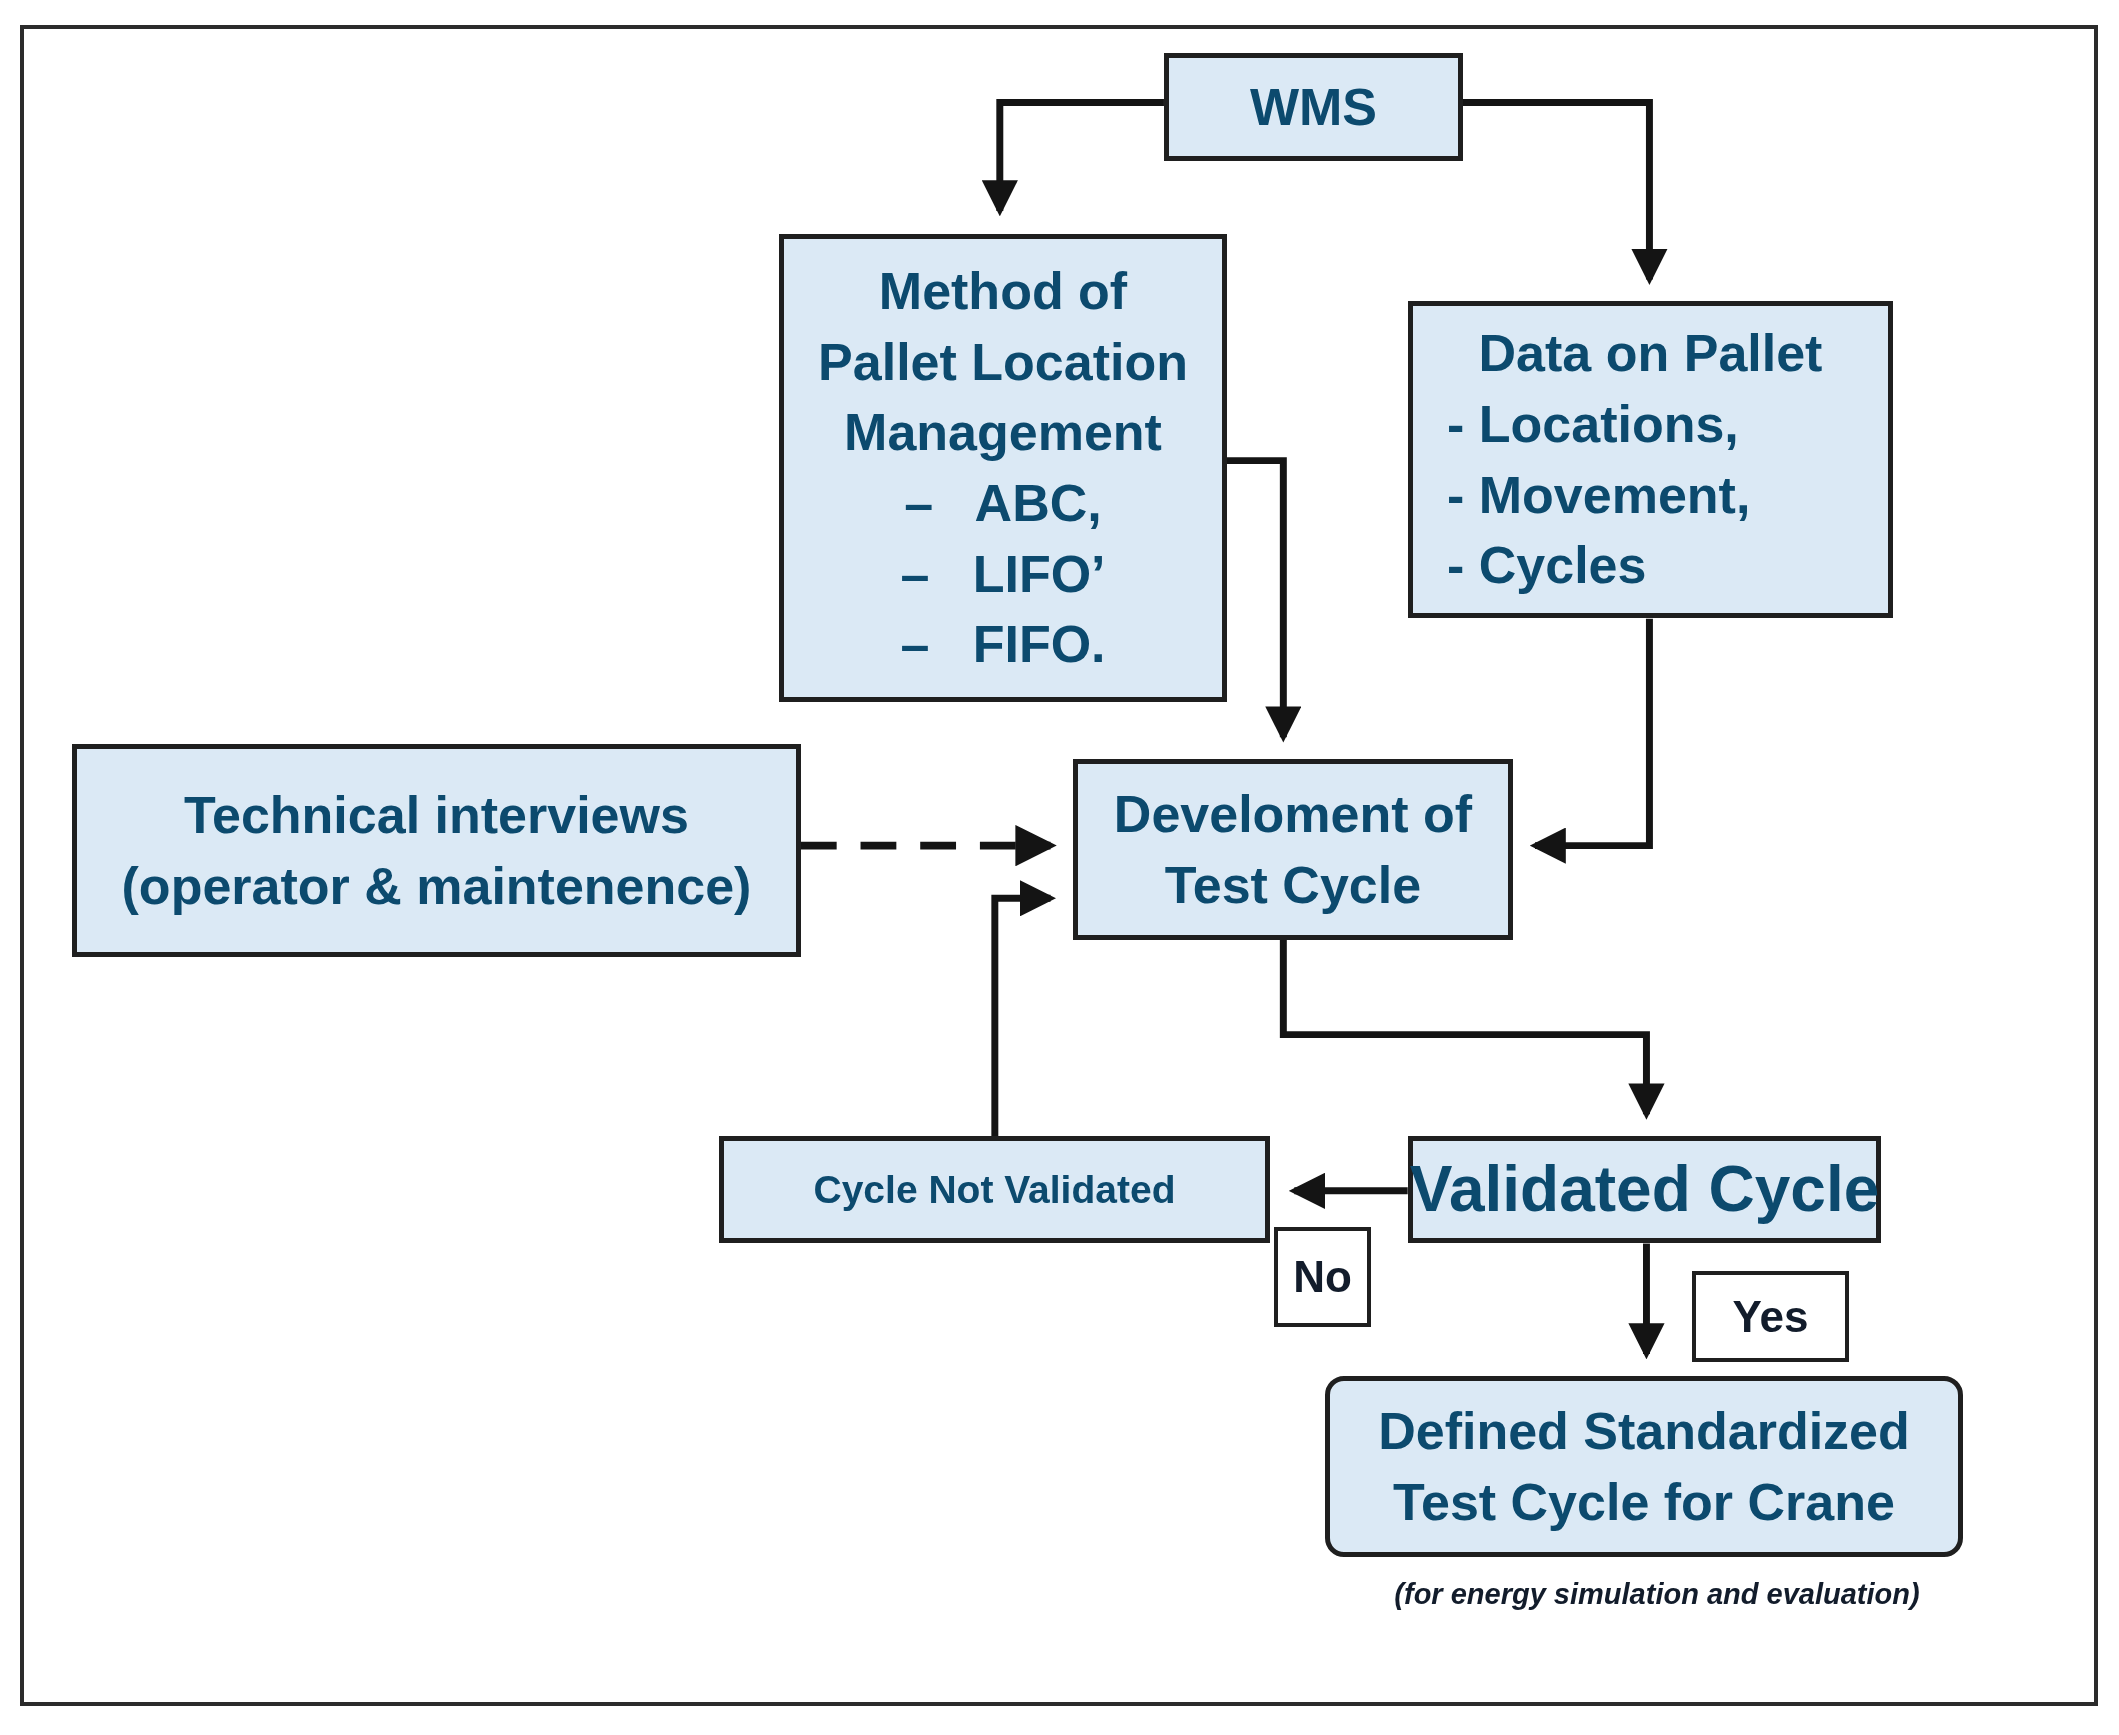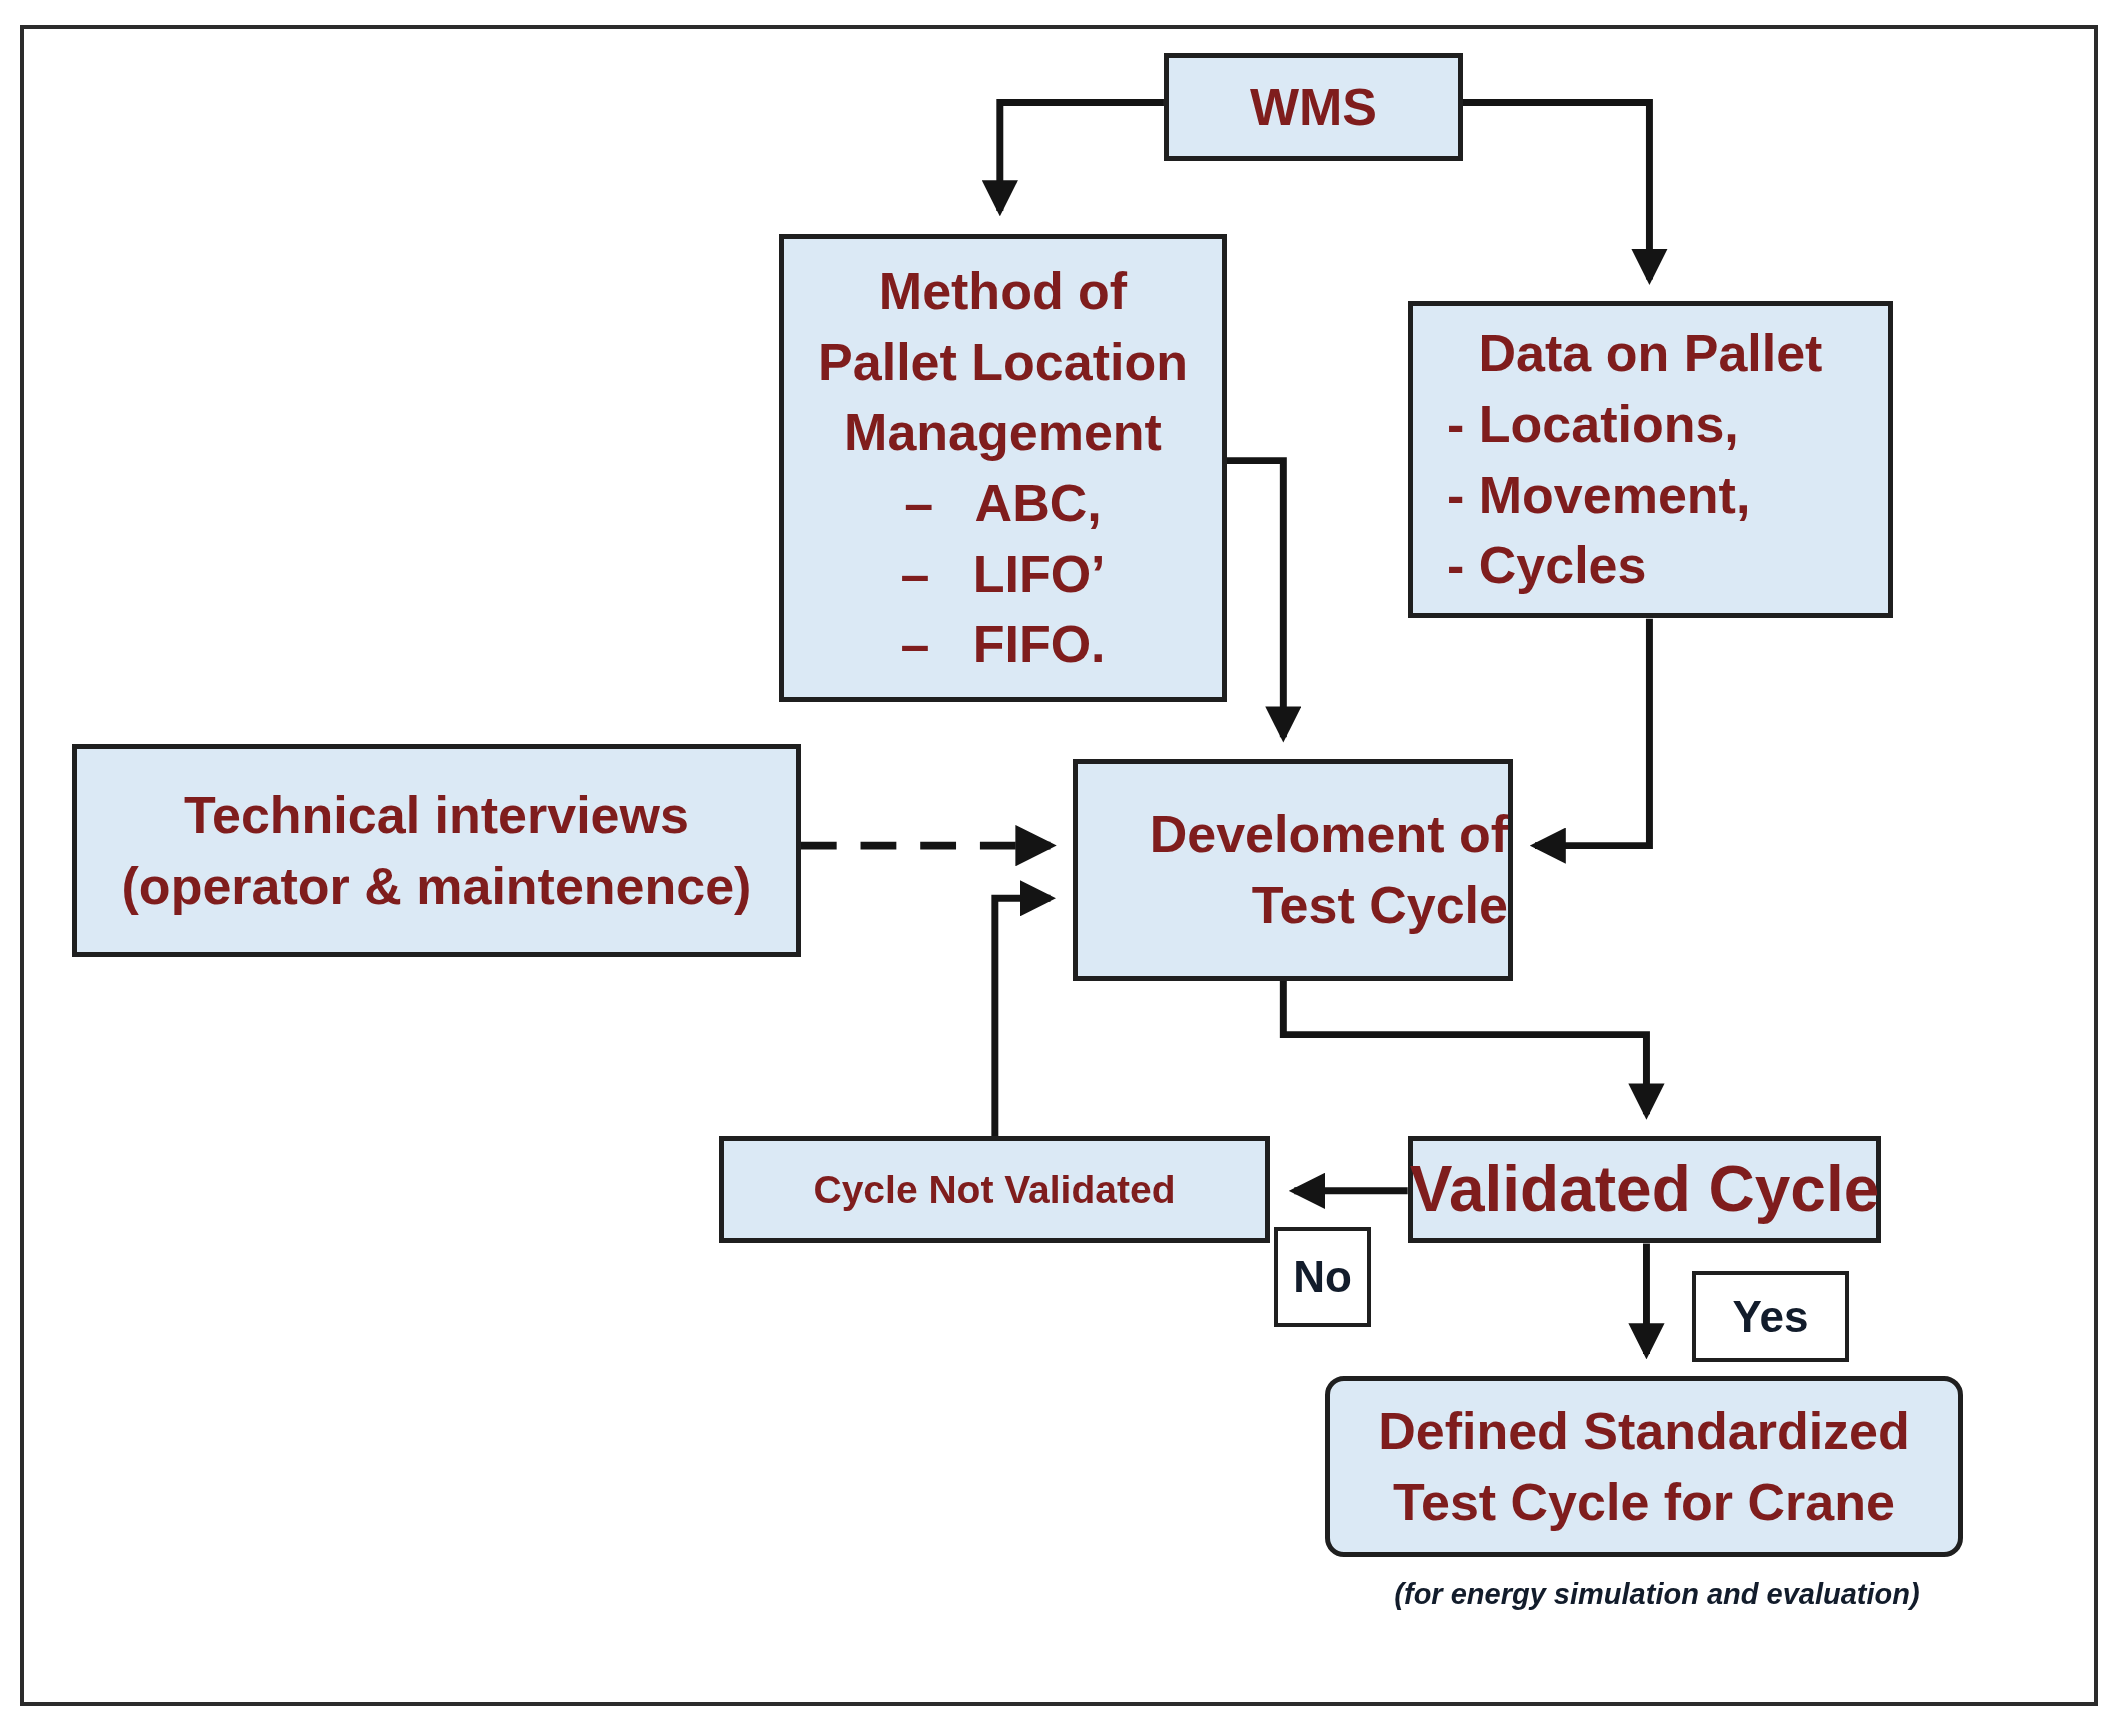--- a/index.html
+++ b/index.html
@@ -14,21 +14,21 @@
     position:absolute;
     left:20px;top:25px;width:2078px;height:1681px;
     border:4px solid #2b2b2b;
     box-sizing:border-box;
   }
   .box{
     position:absolute;
     background:#dbe9f5;
     border:5px solid #1f1f1f;
     box-sizing:border-box;
-    color:#7f1d1d;
+    color:#0c4a6e;
     font-weight:bold;
     font-size:52px;
     line-height:1.36;
     display:flex;
     flex-direction:column;
     justify-content:center;
     align-items:center;
     text-align:center;
   }
   .label-box{
@@ -100,21 +100,21 @@
       <div class="line">- Movement,</div>
       <div class="line">- Cycles</div>
     </div>
   </div>
 
   <div class="box" style="left:72px;top:744px;width:729px;height:213px;">
     <div class="line">Technical interviews</div>
     <div class="line">(operator &amp; maintenence)</div>
   </div>
 
-  <div class="box" style="left:1073px;top:759px;width:440px;height:222px;align-items:flex-end;">
+  <div class="box" style="left:1073px;top:759px;width:440px;height:181px;">
     <div class="line">Develoment of</div>
     <div class="line">Test Cycle</div>
   </div>
 
   <div class="box" style="left:719px;top:1136px;width:551px;height:107px;font-size:39px;">
     <div class="line">Cycle Not Validated</div>
   </div>
 
   <div class="box" style="left:1408px;top:1136px;width:473px;height:107px;font-size:64px;">
     <div class="line">Validated Cycle</div>

